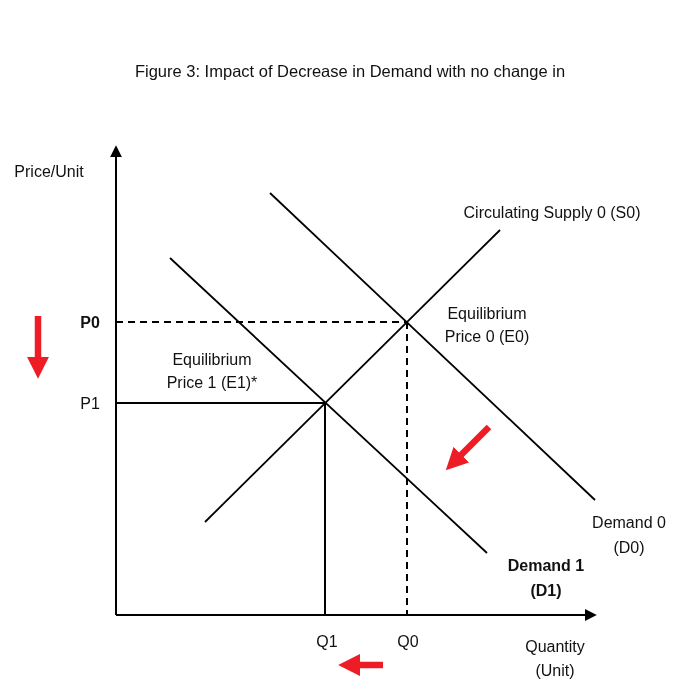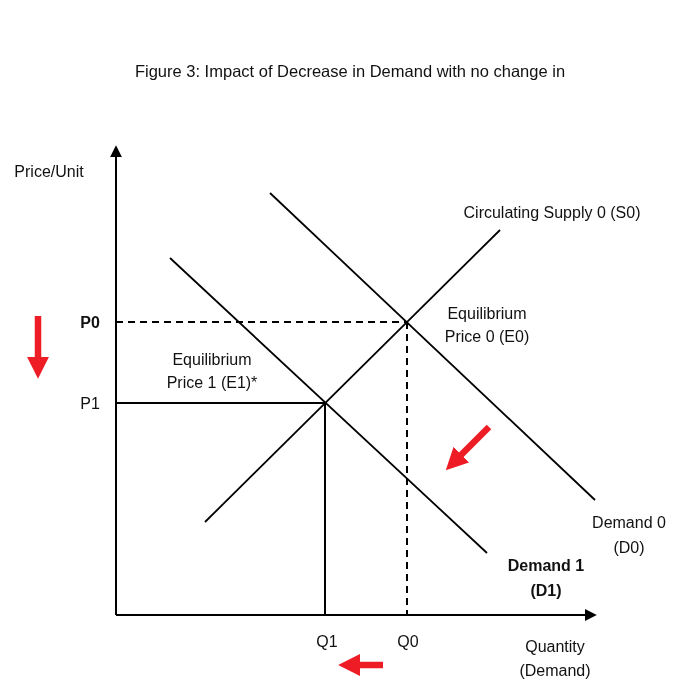--- a/index.html
+++ b/index.html
@@ -66,21 +66,21 @@
 
   <div class="lbl title">
     <div>Figure 3: Impact of Decrease in Demand with no change in</div>
   </div>
 
   <div class="lbl ylab">
     <div>Price/Unit</div>
   </div>
   <div class="lbl xlab">
     <div>Quantity</div>
-    <div>(Demand)</div>
+    <div>(Unit)</div>
   </div>
 
   <div class="lbl supply-lbl">Circulating Supply 0 (S0)</div>
 
   <div class="lbl eq0-lbl">
     <div>Equilibrium</div>
     <div>Price 0 (E0)</div>
   </div>
 
   <div class="lbl eq1-lbl">

